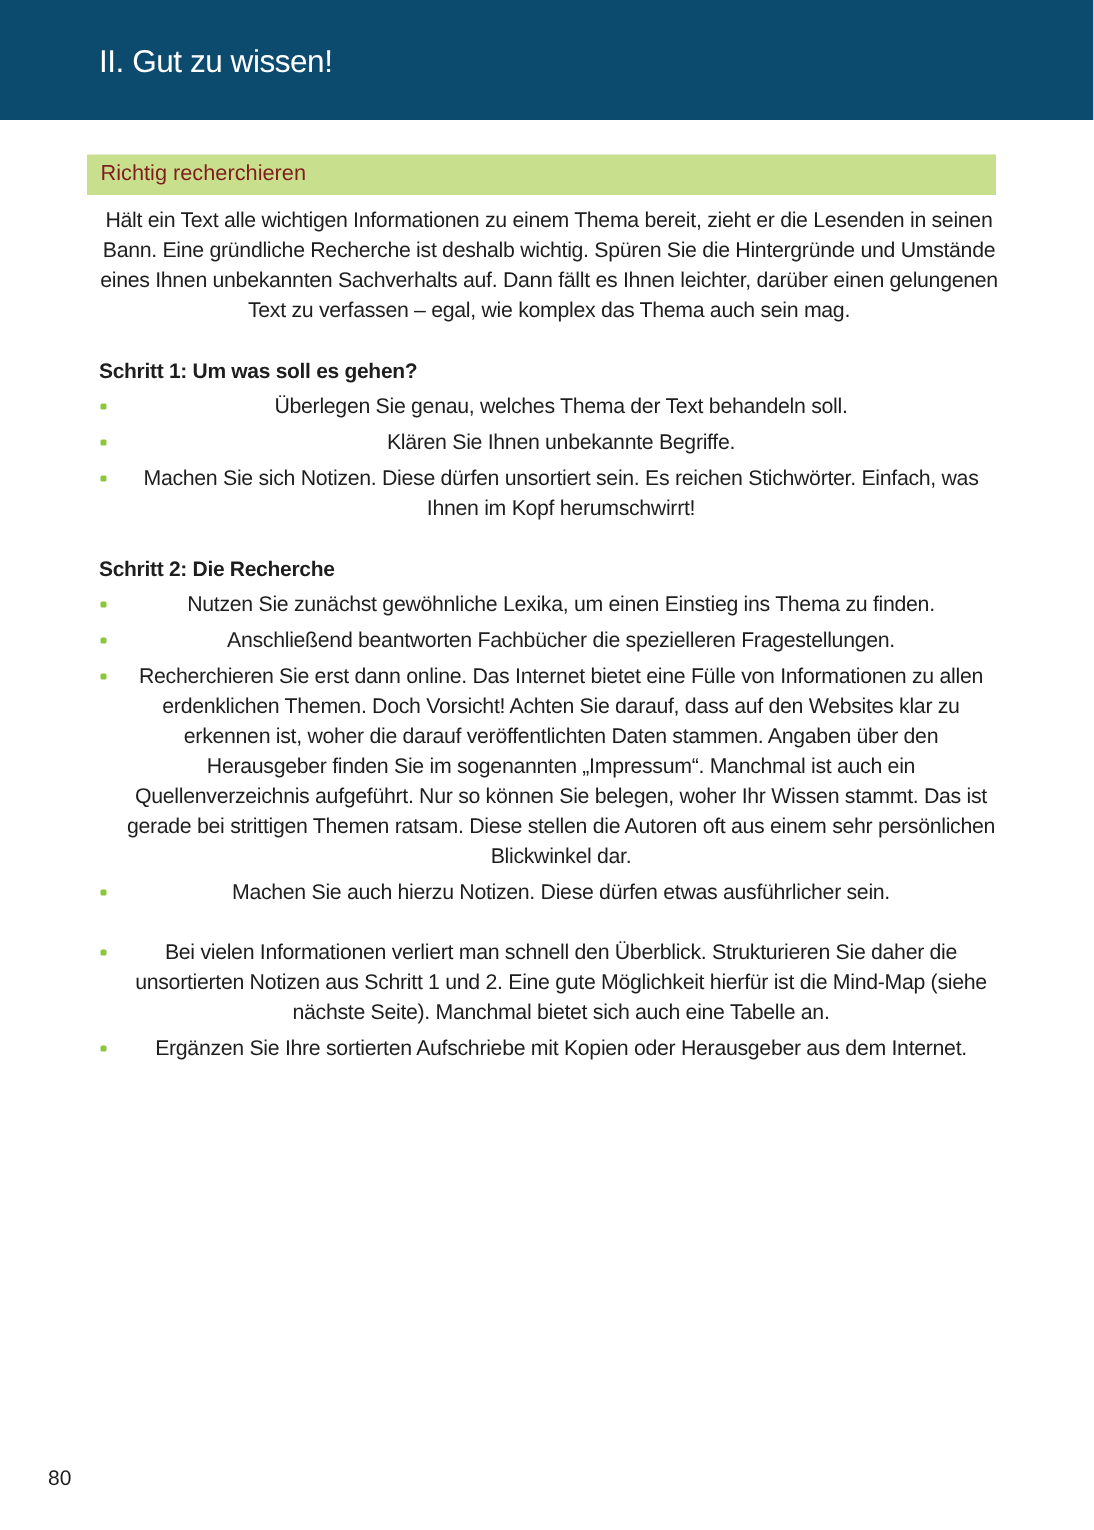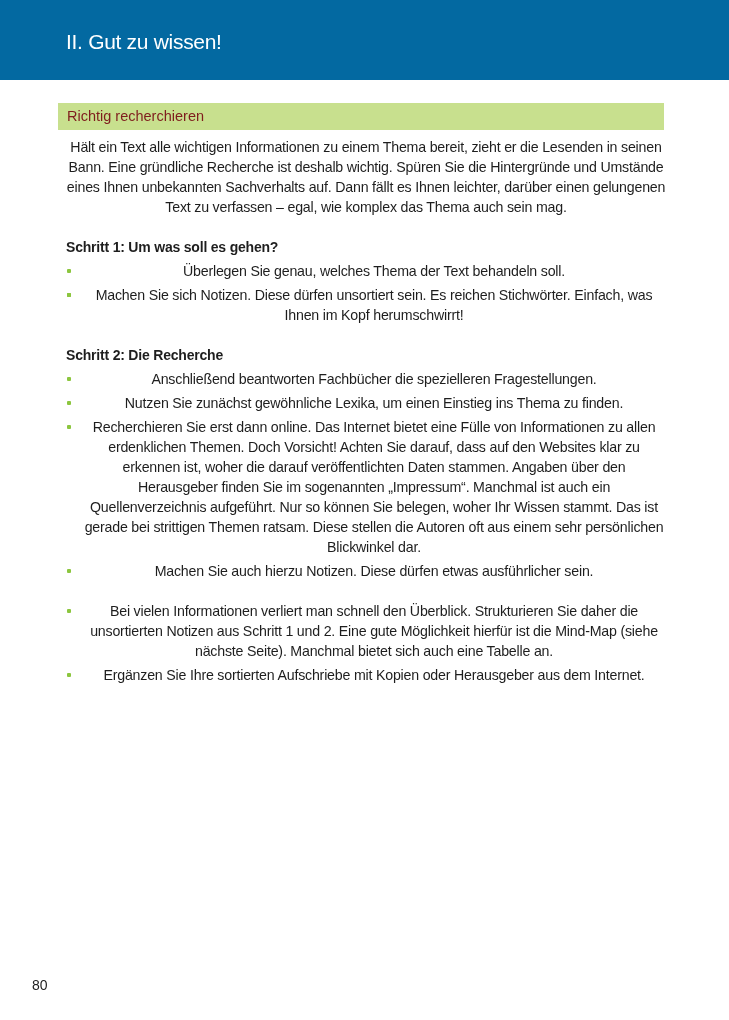--- a/index.html
+++ b/index.html
@@ -2,21 +2,21 @@
 <html><head>
   <meta charset="utf-8">
   <style>
     html, body { margin: 0; padding: 0; background: #ffffff; }
     body {
       width: 729px; height: 1020px; position: relative; overflow: hidden;
       font-family: "Liberation Sans", sans-serif; color: #1e1e1e;
     }
     .chapter-header {
       position: absolute; left: 0; top: 0; width: 729px; height: 80px;
-      background: #0369a1;
+      background: #0c4a6e;
     }
     .chapter-title {
       position: absolute; left: 66px; top: 30px;
       font-family: "Liberation Sans", sans-serif; font-size: 21px; color: #ffffff;
       letter-spacing: -0.3px;
     }
     .section-bar {
       position: absolute; left: 58px; top: 103px; width: 606px; height: 27px;
       background: #c8e08e;
     }
@@ -54,30 +54,30 @@
   <div class="section-title">Richtig recherchieren</div>
 </div>
 
 <div class="content">
   <p class="intro">Hält ein Text alle wichtigen Informationen zu einem Thema bereit, zieht er die Lesenden in seinen Bann. Eine gründliche Recherche ist deshalb wichtig. Spüren Sie die Hintergründe und Umstände eines Ihnen unbekannten Sachverhalts auf. Dann fällt es Ihnen leichter, darüber einen gelungenen Text zu verfassen – egal, wie komplex das Thema auch sein mag.</p>
 
   <div>
     <div class="step-heading">Schritt 1: Um was soll es gehen?</div>
     <ul class="step-list">
       <li><span class="bullet"></span><span>Überlegen Sie genau, welches Thema der Text behandeln soll.</span></li>
-      <li><span class="bullet"></span></li>
+      <li><span class="bullet"></span><span>Klären Sie Ihnen unbekannte Begriffe.</span></li>
       <li><span class="bullet"></span><span>Machen Sie sich Notizen. Diese dürfen unsortiert sein. Es reichen Stichwörter. Einfach, was Ihnen im Kopf herumschwirrt!</span></li>
     </ul>
   </div>
 
   <div>
     <div class="step-heading">Schritt 2: Die Recherche</div>
     <ul class="step-list">
+      <li><span class="bullet"></span><span>Nutzen Sie zunächst gewöhnliche Lexika, um einen Einstieg ins Thema zu finden.</span></li>
       <li><span class="bullet"></span><span>Anschließend beantworten Fachbücher die spezielleren Fragestellungen.</span></li>
-      <li><span class="bullet"></span><span>Nutzen Sie zunächst gewöhnliche Lexika, um einen Einstieg ins Thema zu finden.</span></li>
       <li><span class="bullet"></span><span>Recherchieren Sie erst dann online. Das Internet bietet eine Fülle von Informationen zu allen erdenklichen Themen. Doch Vorsicht! Achten Sie darauf, dass auf den Websites klar zu erkennen ist, woher die darauf veröffentlichten Daten stammen. Angaben über den Herausgeber finden Sie im sogenannten „Impressum“. Manchmal ist auch ein Quellenverzeichnis aufgeführt. Nur so können Sie belegen, woher Ihr Wissen stammt. Das ist gerade bei strittigen Themen ratsam. Diese stellen die Autoren oft aus einem sehr persönlichen Blickwinkel dar.</span></li>
       <li><span class="bullet"></span><span>Machen Sie auch hierzu Notizen. Diese dürfen etwas ausführlicher sein.</span></li>
     </ul>
   </div>
 
   <div>
     <ul class="step-list">
       <li><span class="bullet"></span><span>Bei vielen Informationen verliert man schnell den Überblick. Strukturieren Sie daher die unsortierten Notizen aus Schritt 1 und 2. Eine gute Möglichkeit hierfür ist die Mind-Map (siehe nächste Seite). Manchmal bietet sich auch eine Tabelle an.</span></li>
       <li><span class="bullet"></span><span>Ergänzen Sie Ihre sortierten Aufschriebe mit Kopien oder Herausgeber aus dem Internet.</span></li>
     </ul>

